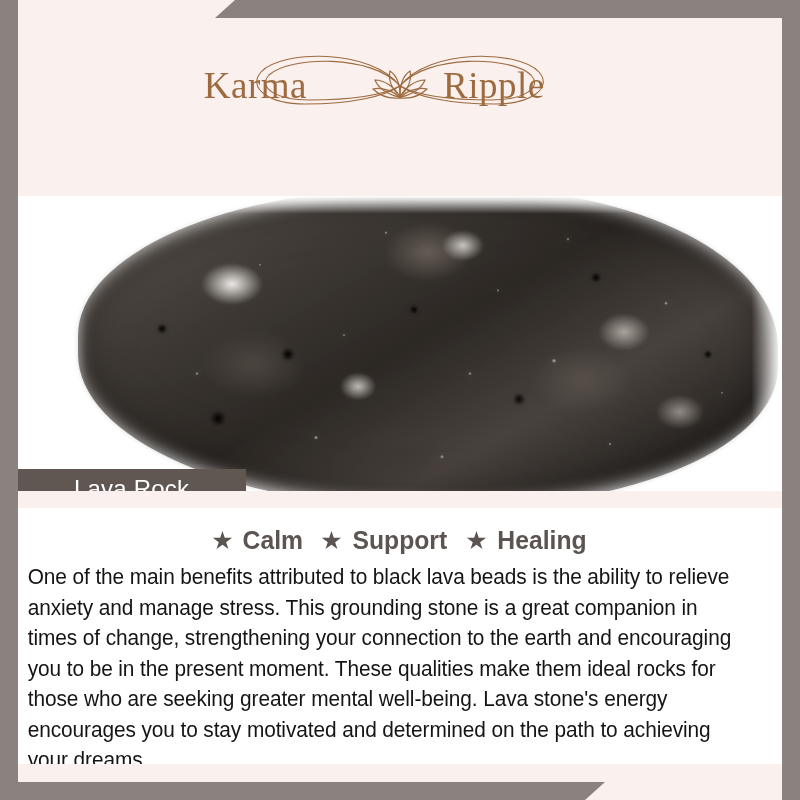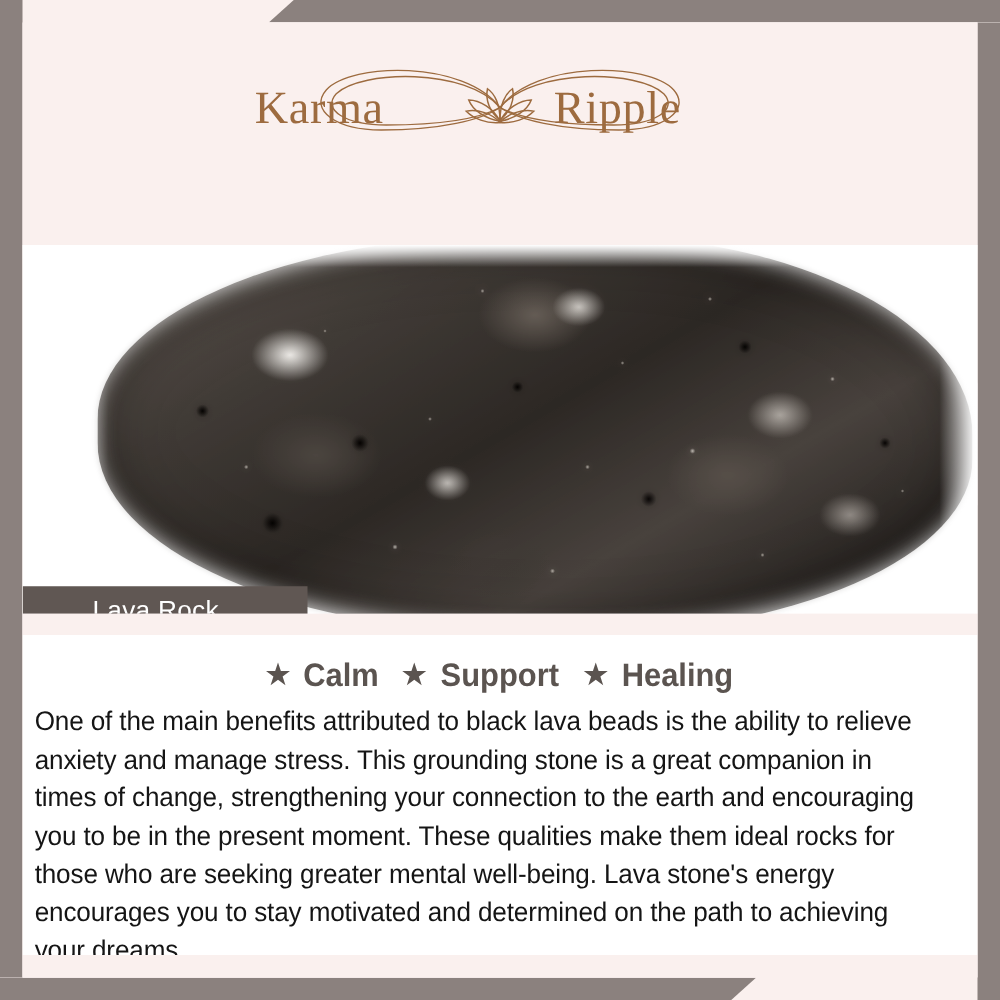--- a/index.html
+++ b/index.html
@@ -199,21 +199,21 @@
     top: 273px;
     left: 0;
     width: 228px;
     height: 39px;
     background: #605753;
     display: flex;
     align-items: center;
   }
   .stone-banner-text {
     color: #ffffff;
-    font-size: 21px;
+    font-size: 24px;
     font-weight: 400;
     padding-left: 56px;
     letter-spacing: 0.2px;
     white-space: nowrap;
   }
 
   
   .sep-strip {
     position: absolute;
     top: 473px;

